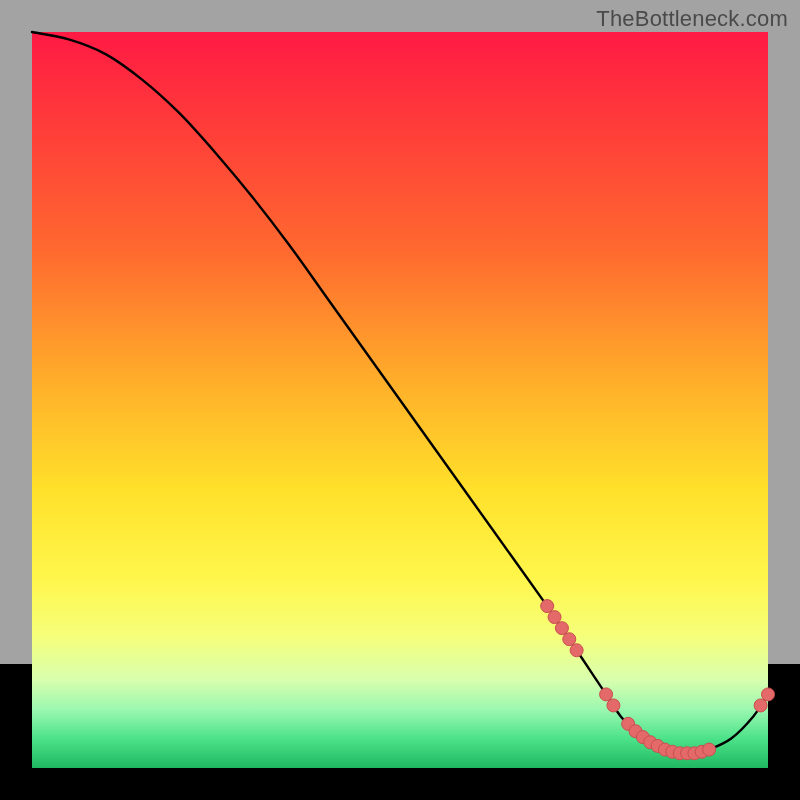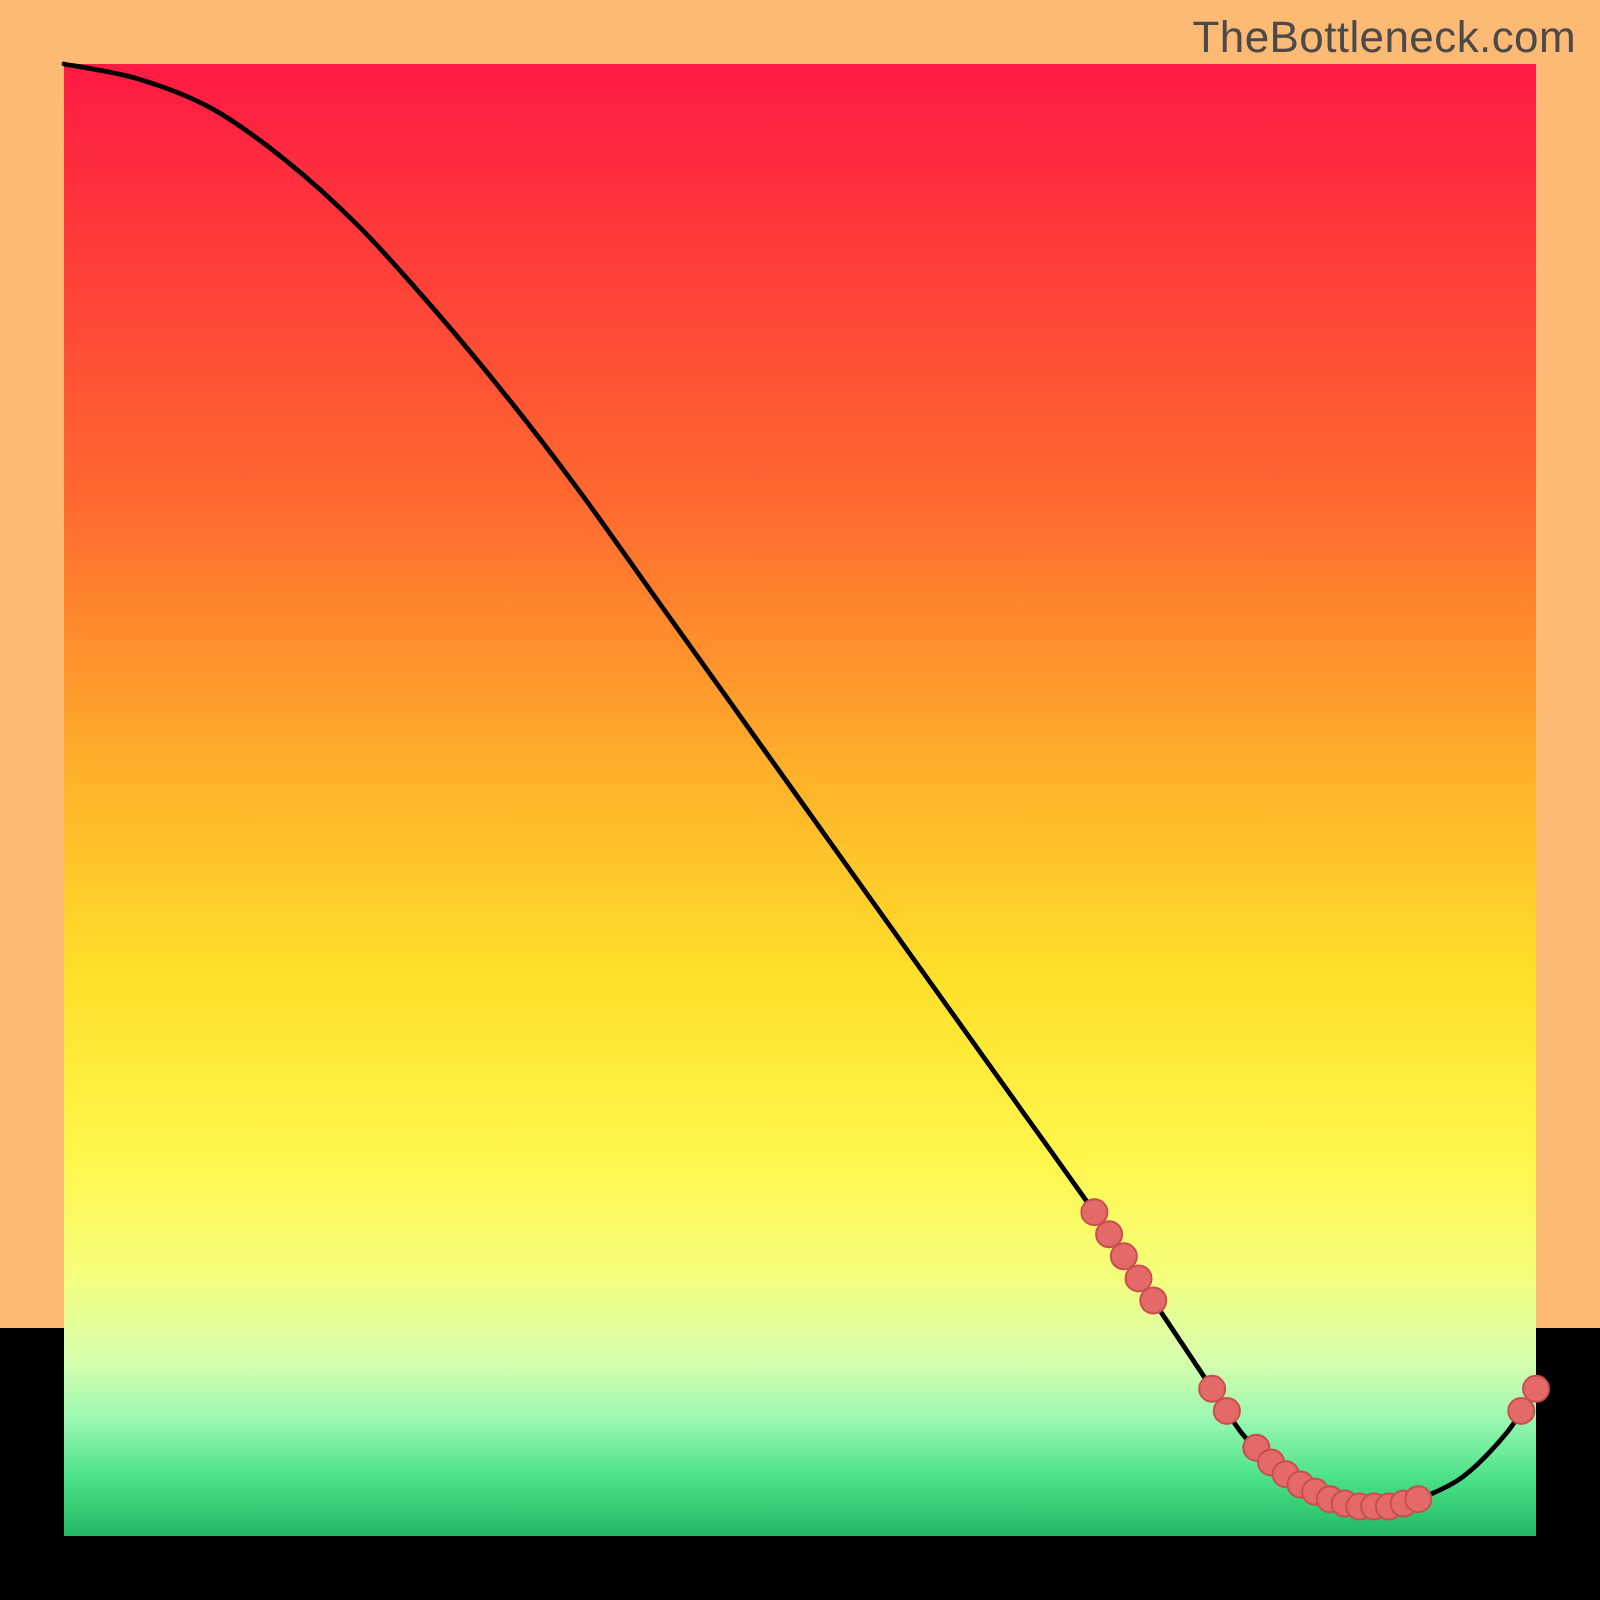--- a/index.html
+++ b/index.html
@@ -8,21 +8,21 @@
     width: 800px;
     height: 800px;
     background: #000;
     overflow: hidden;
     font-family: Arial, Helvetica, sans-serif;
   }
   .stage {
     position: relative;
     width: 800px;
     height: 664px;
-    background: #fdba74;
+    background: #a3a3a3;
   }
   .plot-area {
     position: absolute;
     left: 32px;
     top: 32px;
     width: 736px;
     height: 736px;
     
     background: linear-gradient(
       to bottom,

